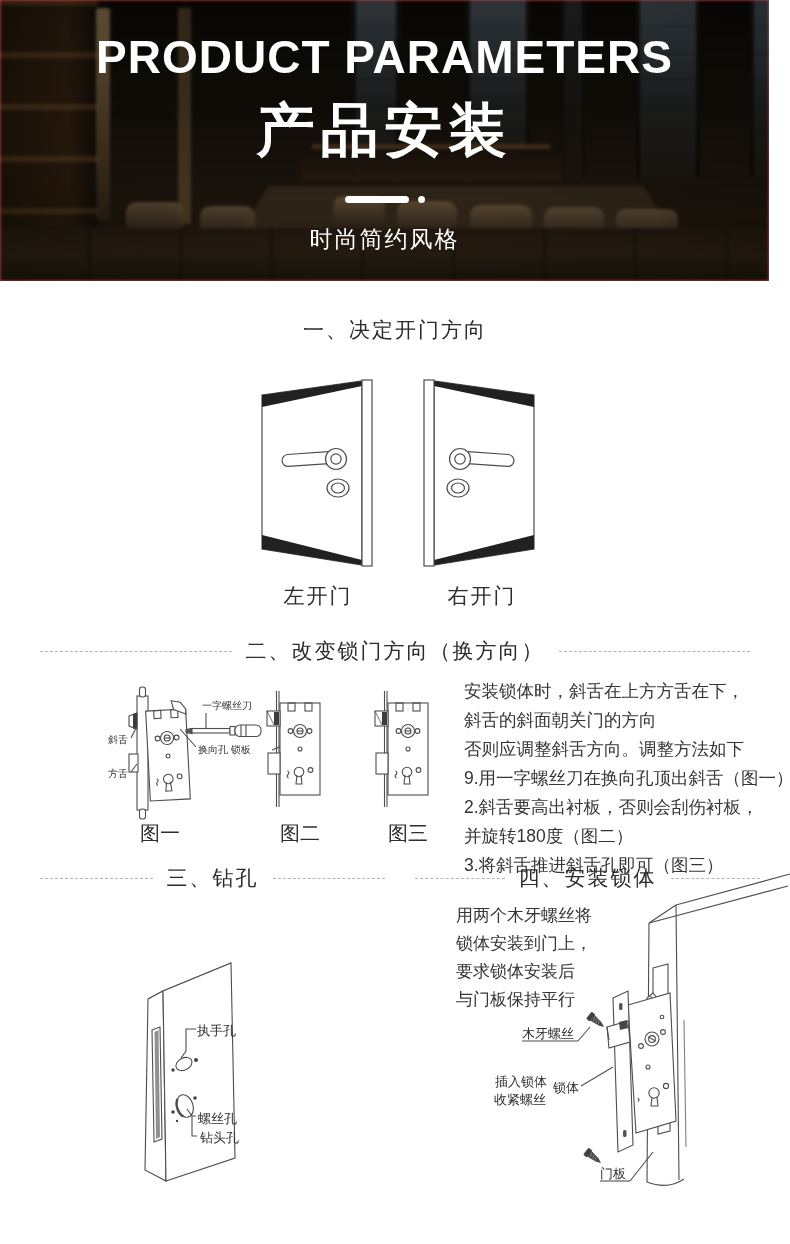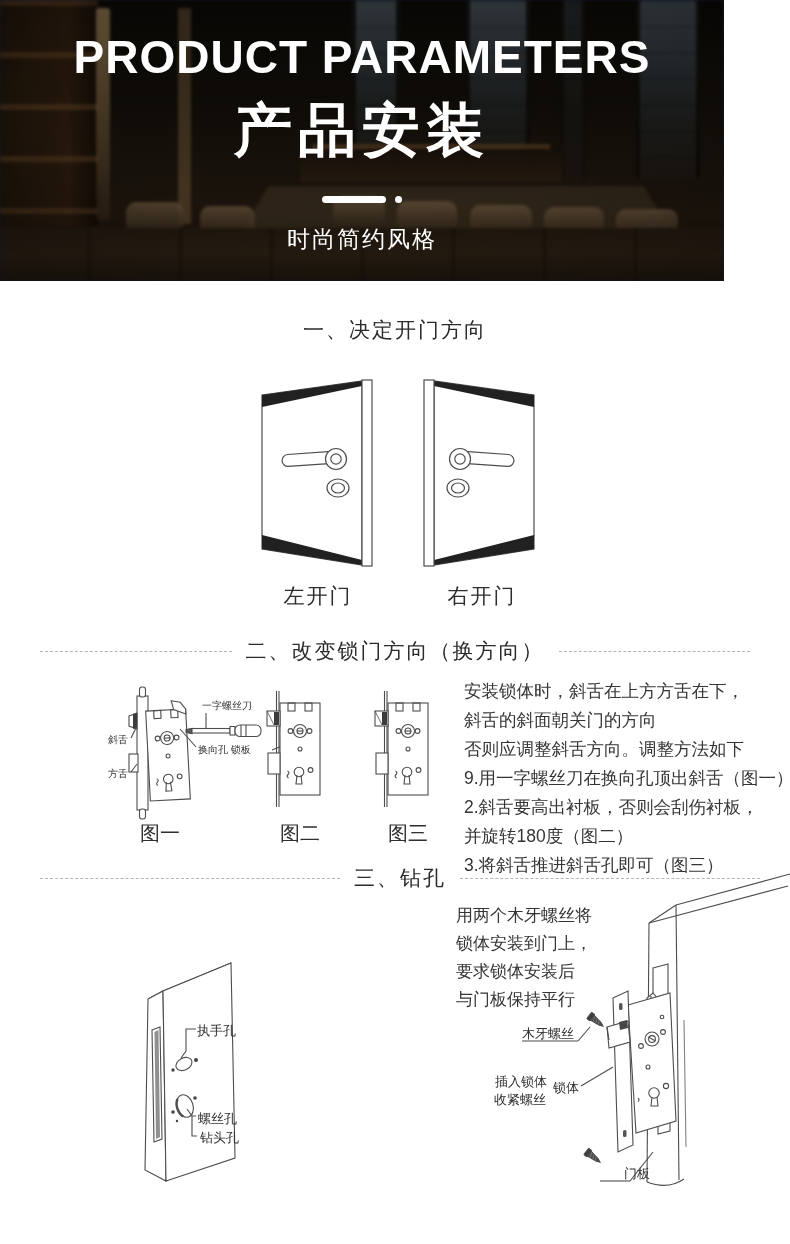--- a/index.html
+++ b/index.html
@@ -1,19 +1,19 @@
 <!DOCTYPE html>
 <html><head>
 <meta charset="utf-8">
 <style>
   html,body{margin:0;padding:0;background:#ffffff;}
   .page{position:relative;width:790px;height:1244px;background:#fff;overflow:hidden;
         font-family:"Liberation Sans","DejaVu Sans",sans-serif;color:#333;}
   
-  .hero{position:absolute;left:0;top:0;width:724px;height:281px;background:#0f172a;overflow:hidden;}
+  .hero{position:absolute;left:0;top:0;width:724px;height:281px;background:#ef4444;overflow:hidden;padding-left:45px;}
   .hero-scene{position:absolute;inset:0;filter:blur(1.6px) saturate(.9);}
   .hs{position:absolute;}
   .h-base{inset:0;background:linear-gradient(180deg,#0b0906 0%,#141008 40%,#1d150c 62%,#261a0e 76%,#191208 100%);}
   .h-shelf{left:0;top:0;width:98px;height:226px;
     background:repeating-linear-gradient(180deg,rgba(150,100,48,.30) 0 6px,rgba(18,11,6,.12) 6px 52px),
                linear-gradient(90deg,#241709,#34200e 70%,#150d06);}
   .h-glow{left:96px;top:8px;width:14px;height:212px;border-radius:3px;
     background:linear-gradient(180deg,rgba(236,190,120,.55),rgba(120,80,40,.18));}
   .h-doorframe{left:178px;top:8px;width:13px;height:216px;background:rgba(205,160,95,.30);}
   .h-win{top:0;height:178px;border-left:4px solid rgba(14,10,6,.85);border-right:4px solid rgba(14,10,6,.85);
@@ -239,20 +239,25 @@
     <span>并旋转180度（图二）</span>
     <span>3.将斜舌推进斜舌孔即可（图三）</span>
   </div>
 
   <div class="sec34-hrow">
     <div class="hgroup">
       <span class="dash"></span>
       <span class="h-txt">三、钻孔</span>
       <span class="dash"></span>
     </div>
+    <div class="hgroup">
+      <span class="dash"></span>
+      <span class="h-txt">四、安装锁体</span>
+      <span class="dash"></span>
+    </div>
   </div>
 
   <div class="sec3-fig">
     <svg width="210" height="250" viewBox="0 0 210 250">
       <g fill="#fff" stroke="#4d4d4d" stroke-width="1.1">
         <polygon points="18,49 33,41 101,13 86,21"></polygon>
         <polygon points="33,41 18,49 15,220 36,231"></polygon>
         <polygon points="33,41 101,13 105,208 36,231"></polygon>
         <polygon points="22,80 30,77 32,189 24,192"></polygon>
         <polygon points="24.5,82 28.5,80 30,187 26,189" fill="#555" stroke="none" opacity=".65"></polygon>
@@ -332,16 +337,16 @@
         <line x1="108" y1="171" x2="120" y2="157"></line>
         <line x1="111" y1="216" x2="143" y2="197"></line>
         <line x1="130" y1="311" x2="160" y2="311"></line>
         <line x1="160" y1="311" x2="183" y2="282"></line>
       </g>
     </svg>
     <span class="d-label" style="left:52px;top:155px;">木牙螺丝</span>
     <span class="d-label" style="left:25px;top:203px;">插入锁体</span>
     <span class="d-label" style="left:24px;top:221px;">收紧螺丝</span>
     <span class="d-label" style="left:83px;top:209px;">锁体</span>
-    <span class="d-label" style="left:130px;top:295px;margin-left:24px;">门板</span>
+    <span class="d-label" style="left:130px;top:295px;">门板</span>
   </div>
 
 </div>
 
 </body></html>

